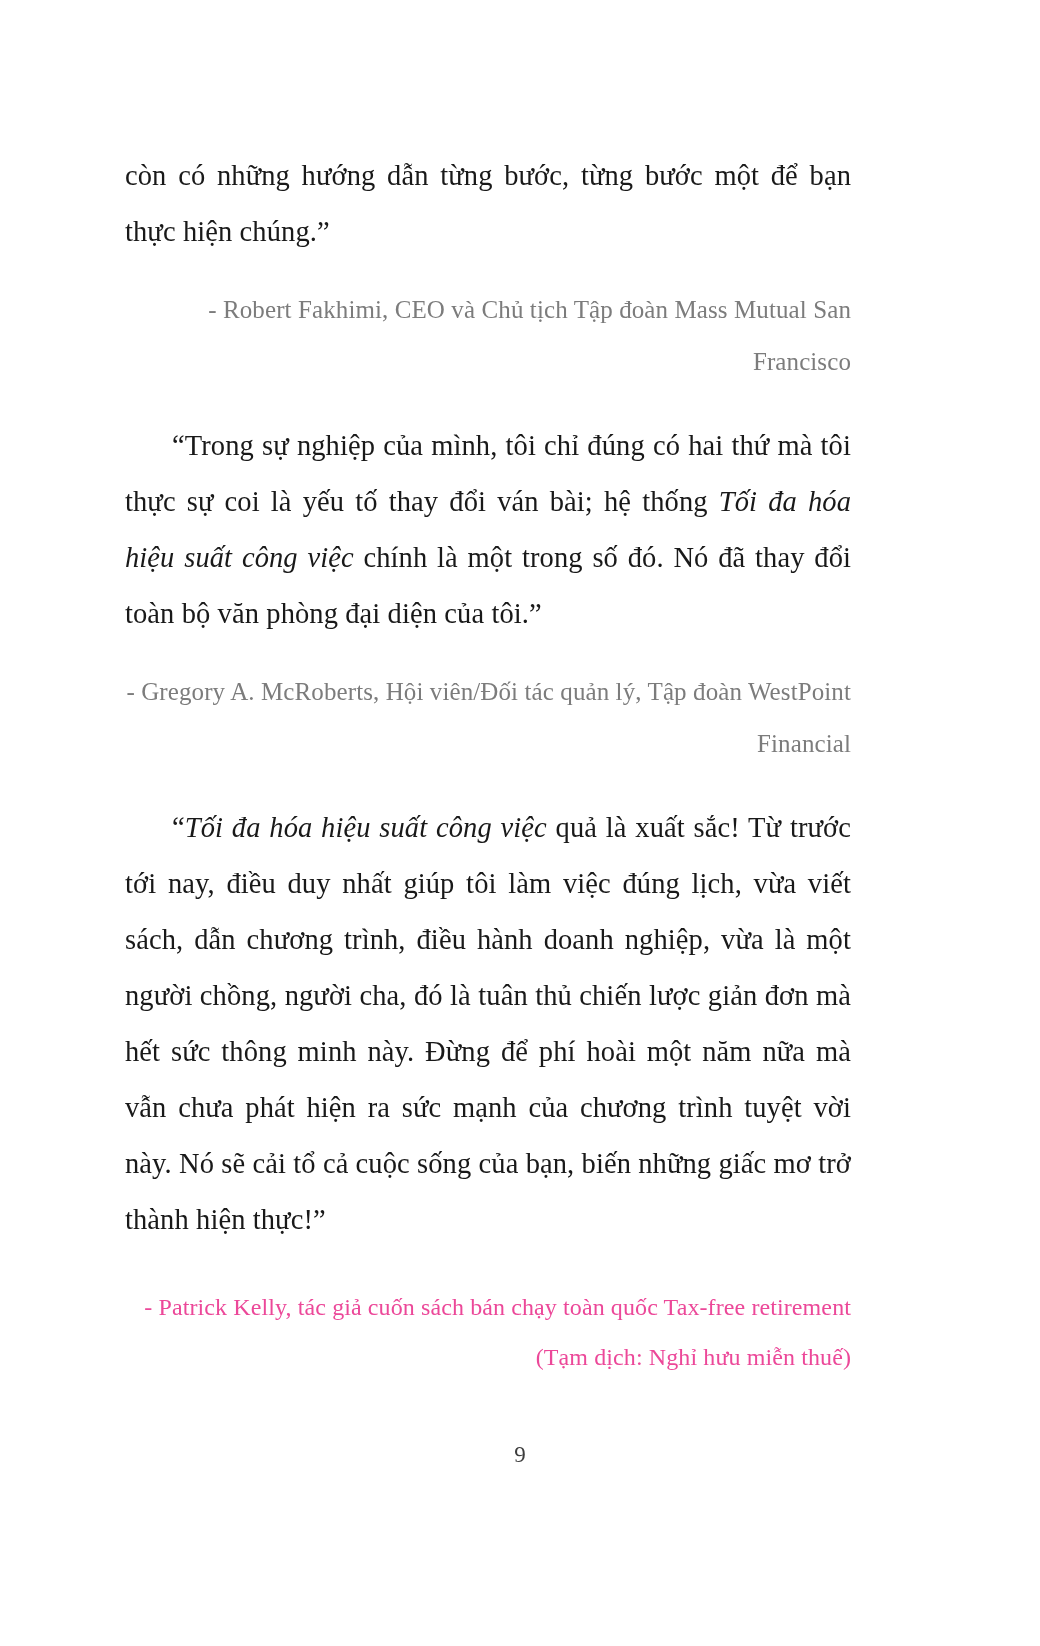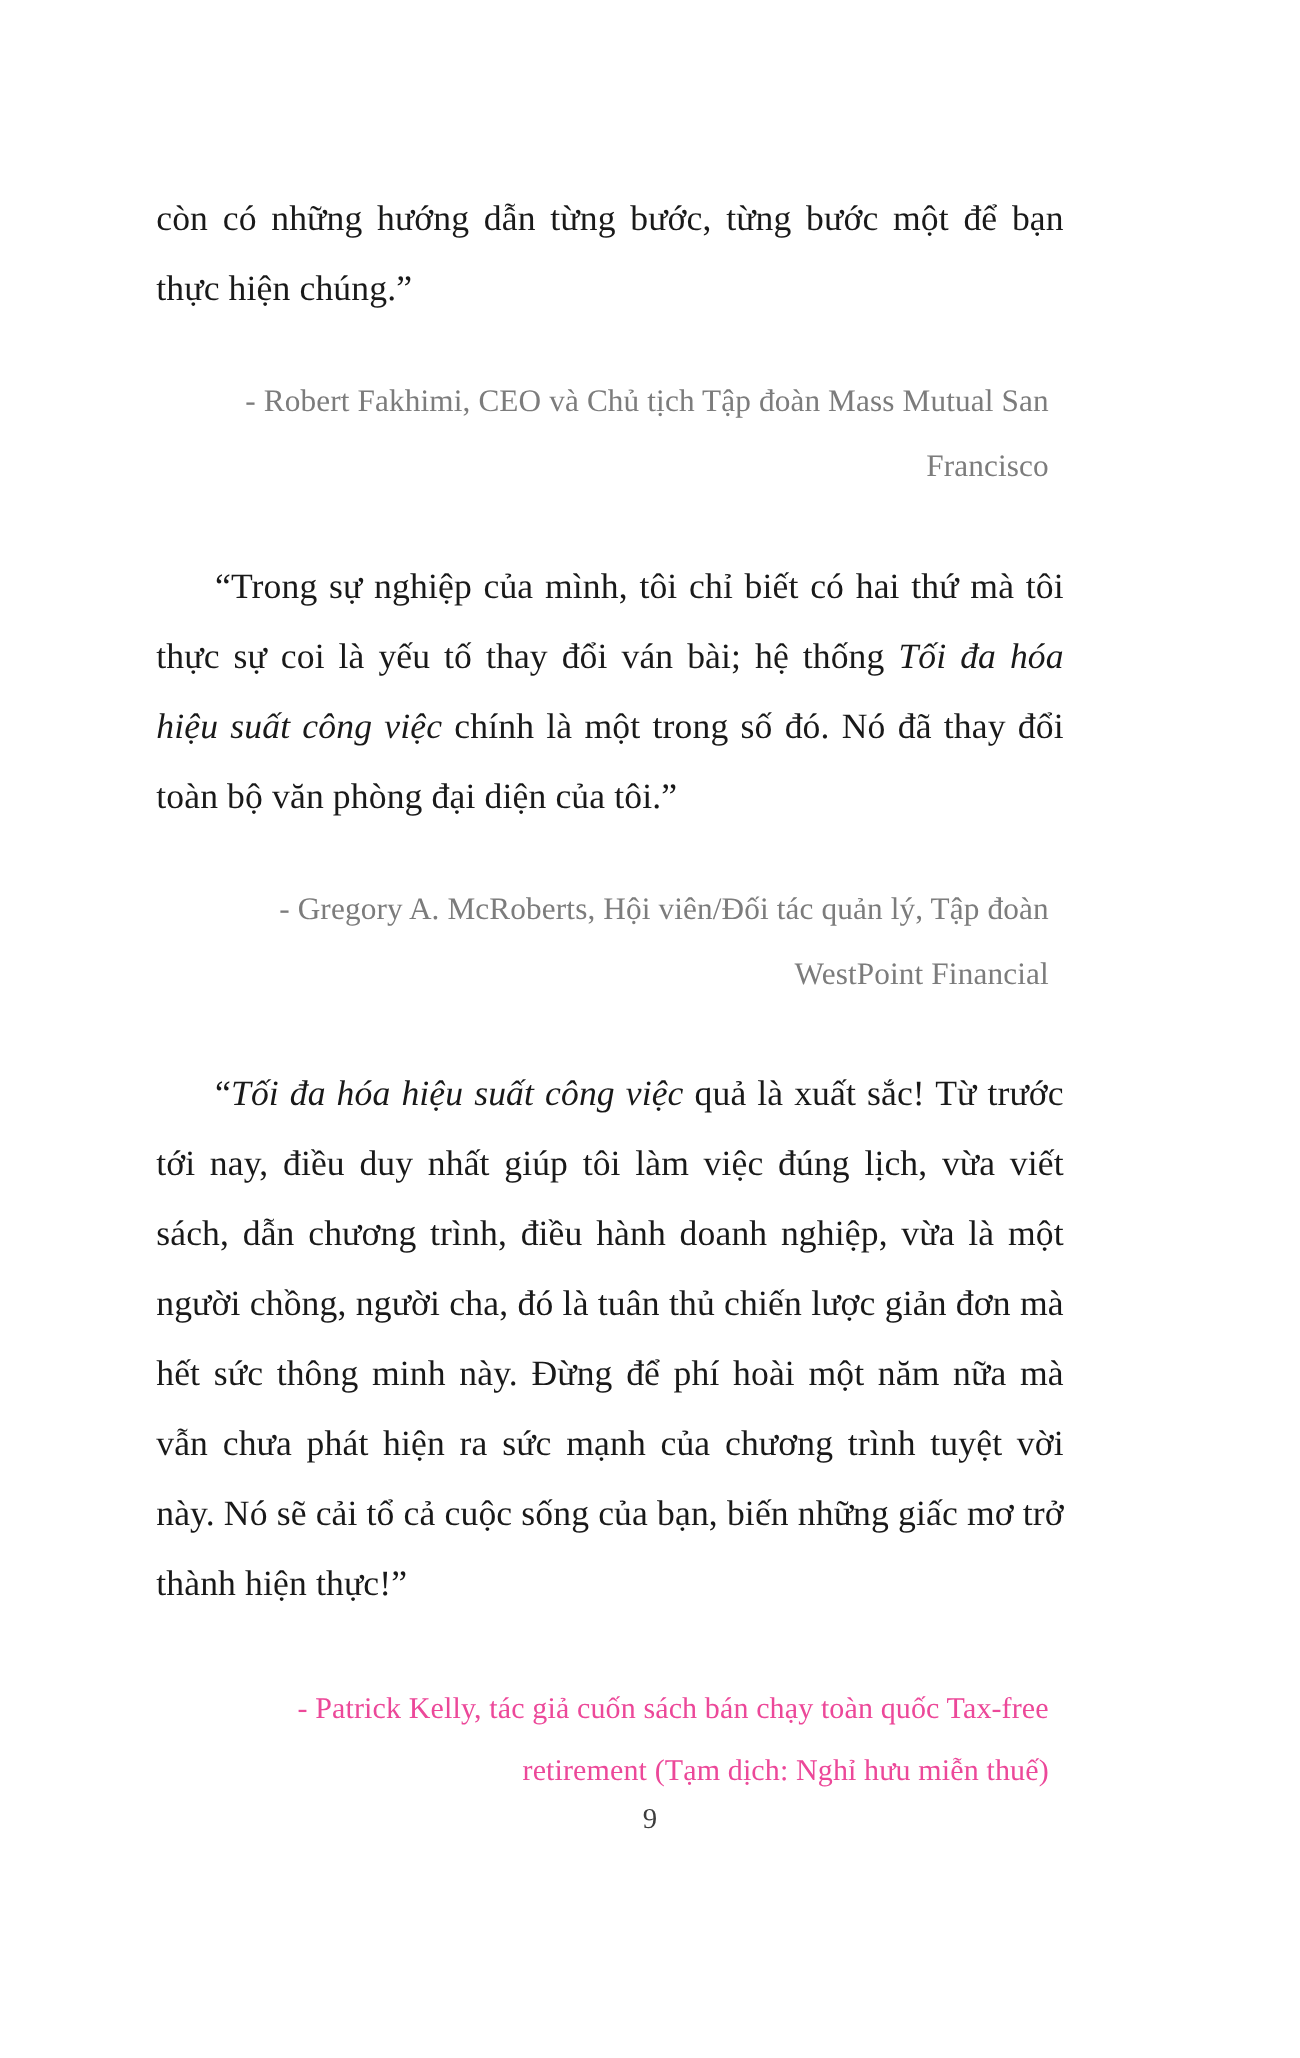--- a/index.html
+++ b/index.html
@@ -48,21 +48,21 @@
   .para .title-italic {
     font-style: italic;
   }
 
   
   .attrib {
     color: #7c7c7c;
     font-size: 25px;
     line-height: 52px;
     text-align: right;
-    margin: 12px;
+    margin: 0;
     letter-spacing: 0.1px;
   }
   .attrib.last {
     font-size: 24px;
     color: #ec4899;
     line-height: 50px;
   }
 
   .gap-sm { height: 24px; }
   .gap-md { height: 30px; }
@@ -88,21 +88,21 @@
   <div class="content">
 
     <p class="para">còn có những hướng dẫn từng bước, từng bước một để bạn thực hiện chúng.”</p>
 
     <div class="gap-sm"></div>
 
     <p class="attrib">- Robert Fakhimi, CEO và Chủ tịch Tập đoàn Mass Mutual San Francisco</p>
 
     <div class="gap-md"></div>
 
-    <p class="para indent"><span>“Trong sự nghiệp của mình, tôi chỉ biết có hai thứ mà tôi thực sự coi là yếu tố thay đổi ván bài; hệ thống </span><span class="title-italic">Tối đa hóa hiệu suất công việc</span><span> chính là một trong số đó. Nó đã thay đổi toàn bộ văn phòng đại diện của tôi.”</span></p>
+    <p class="para indent"><span>“Trong sự nghiệp của mình, tôi chỉ đúng có hai thứ mà tôi thực sự coi là yếu tố thay đổi ván bài; hệ thống </span><span class="title-italic">Tối đa hóa hiệu suất công việc</span><span> chính là một trong số đó. Nó đã thay đổi toàn bộ văn phòng đại diện của tôi.”</span></p>
 
     <div class="gap-sm"></div>
 
     <p class="attrib">- Gregory A. McRoberts, Hội viên/Đối tác quản lý, Tập đoàn WestPoint Financial</p>
 
     <div class="gap-md"></div>
 
     <p class="para indent"><span>“</span><span class="title-italic">Tối đa hóa hiệu suất công việc</span><span> quả là xuất sắc! Từ trước tới nay, điều duy nhất giúp tôi làm việc đúng lịch, vừa viết sách, dẫn chương trình, điều hành doanh nghiệp, vừa là một người chồng, người cha, đó là tuân thủ chiến lược giản đơn mà hết sức thông minh này. Đừng để phí hoài một năm nữa mà vẫn chưa phát hiện ra sức mạnh của chương trình tuyệt vời này. Nó sẽ cải tổ cả cuộc sống của bạn, biến những giấc mơ trở thành hiện thực!”</span></p>
 
     <div class="gap-lg"></div>

